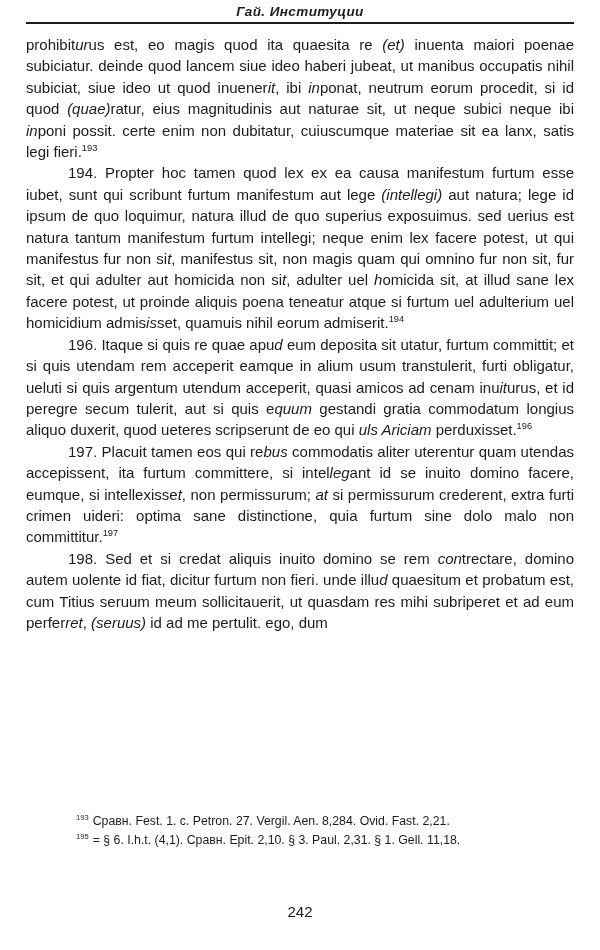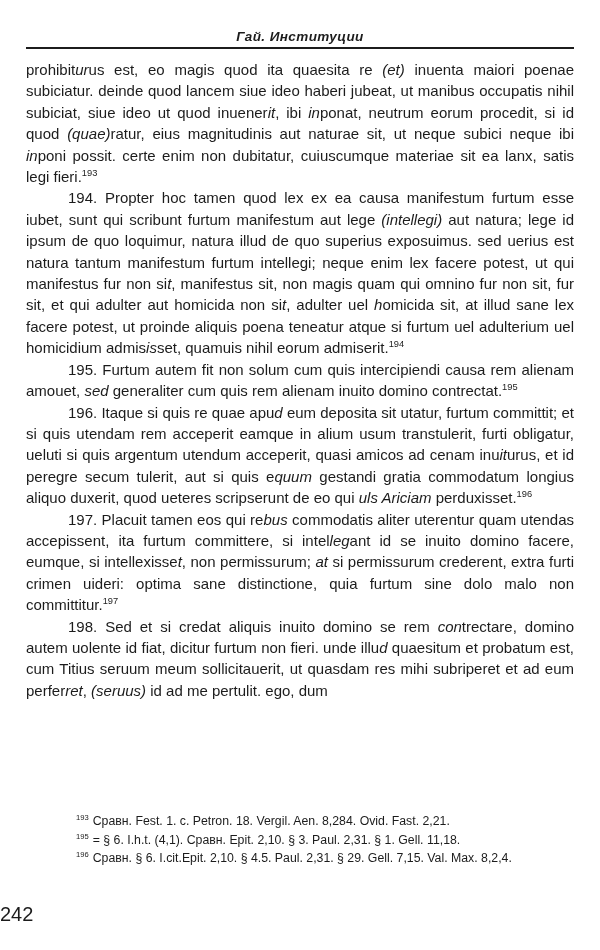--- a/index.html
+++ b/index.html
@@ -8,21 +8,21 @@
     background: #ffffff;
   }
   .page {
     position: relative;
     width: 600px;
     height: 950px;
     box-sizing: border-box;
     background: #ffffff;
     color: #1c1c1c;
     font-family: "Liberation Sans", sans-serif;
-    padding: 27px 26px 0 26px;
+    padding: 2px 26px 0 26px;
     overflow: hidden;
   }
   .header {
     text-align: center;
     border-bottom: 2px solid #1c1c1c;
     padding-bottom: 2px;
   }
   .header-title {
     display: inline-block;
     font-size: 13.5px;
@@ -65,43 +65,41 @@
     overflow: hidden;
   }
   .footnote sup {
     margin-right: 4px;
   }
   .page-number {
     position: absolute;
     top: 903px;
     left: 0;
     right: 0;
-    text-align: left;
-    font-size: 20px;
+    text-align: center;
+    font-size: 15px;
   }
 </style>
 </head>
 <body>
 
 <div class="page">
 
   <div class="header">
     <span class="header-title">Гай. Институции</span>
   </div>
 
   <div class="body-text">
       <p class="para"><span>prohibit</span><em>ur</em><span>us est, eo magis quod ita quaesita re </span><em>(et)</em><span> inuenta maiori poenae subiciatur. deinde quod lancem siue ideo haberi jubeat, ut manibus occupatis nihil subiciat, siue ideo ut quod inuener</span><em>it</em><span>, ibi </span><em>in</em><span>ponat, neutrum eorum procedit, si id quod </span><em>(quae)</em><span>ratur, eius magnitudinis aut naturae sit, ut neque subici neque ibi </span><em>in</em><span>poni possit. certe enim non dubitatur, cuiuscumque materiae sit ea lanx, satis legi fieri.</span><sup>193</sup></p>
       <p class="para indent"><span>194. Propter hoc tamen quod lex ex ea causa manifestum furtum esse iubet, sunt qui scribunt furtum manifestum aut lege </span><em>(intellegi)</em><span> aut natura; lege id ipsum de quo loquimur, natura illud de quo superius exposuimus. sed uerius est natura tantum manifestum furtum intellegi; neque enim lex facere potest, ut qui manifestus fur non si</span><em>t</em><span>, manifestus sit, non magis quam qui omnino fur non sit, fur sit, et qui adulter aut homicida non si</span><em>t</em><span>, adulter uel </span><em>h</em><span>omicida sit, at illud sane lex facere potest, ut proinde aliquis poena teneatur atque si furtum uel adulterium uel homicidium admis</span><em>is</em><span>set, quamuis nihil eorum admiserit.</span><sup>194</sup></p>
-      <p class="para indent"><span>195. Furtum autem fit non solum cum quis intercipiendi causa rem alienam amouet, </span><em>sed</em><span> generaliter cum quis rem alienam inuito domino contrectat.</span><sup>195</sup></p>
       <p class="para indent"><span>196. Itaque si quis re quae apu</span><em>d</em><span> eum deposita sit utatur, furtum committit; et si quis utendam rem acceperit eamque in alium usum transtulerit, furti obligatur, ueluti si quis argentum utendum acceperit, quasi amicos ad cenam inu</span><em>it</em><span>urus, et id peregre secum tulerit, aut si quis e</span><em>quum</em><span> gestandi gratia commodatum longius aliquo duxerit, quod ueteres scripserunt de eo qui </span><em>uls Ariciam</em><span> perduxisset.</span><sup>196</sup></p>
       <p class="para indent"><span>197. Placuit tamen eos qui re</span><em>bus</em><span> commodatis aliter uterentur quam utendas accepissent, ita furtum committere, si intel</span><em>leg</em><span>ant id se inuito domino facere, eumque, si intellexisse</span><em>t</em><span>, non permissurum; </span><em>at</em><span> si permissurum crederent, extra furti crimen uideri: optima sane distinctione, quia furtum sine dolo malo non committitur.</span><sup>197</sup></p>
       <p class="para indent"><span>198. Sed et si credat aliquis inuito domino se rem </span><em>con</em><span>trectare, domino autem uolente id fiat, dicitur furtum non fieri. unde illu</span><em>d</em><span> quaesitum et probatum est, cum Titius seruum meum sollicitauerit, ut quasdam res mihi subriperet et ad eum perfer</span><em>ret</em><span>, </span><em>(seruus)</em><span> id ad me pertulit. ego, dum</span></p>
     </div>
 
   <div class="footnotes">
-      <div class="footnote"><sup>193</sup><span>Сравн. Fest. 1. c. Petron. 18. Vergil. Aen. 8,284. Ovid. Fast. 2,21.</span></div>
+      <div class="footnote"><sup>193</sup><span>Сравн. Fest. 1. c. Petron. 27. Vergil. Aen. 8,284. Ovid. Fast. 2,21.</span></div>
       <div class="footnote"><sup>195</sup><span>= § 6. I.h.t. (4,1). Сравн. Epit. 2,10. § 3. Paul. 2,31. § 1. Gell. 11,18.</span></div>
-      <div class="footnote"><sup>196</sup><span>Сравн. § 6. I.cit.Epit. 2,10. § 4.5. Paul. 2,31. § 29. Gell. 7,15. Val. Max. 8,2,4.</span></div>
     </div>
 
   <div class="page-number">242</div>
 
 </div>
 
 </body></html>

